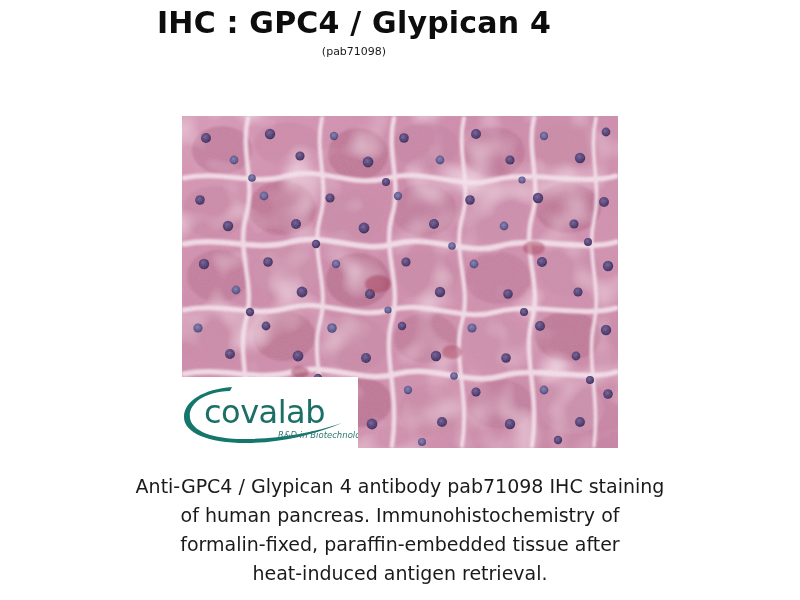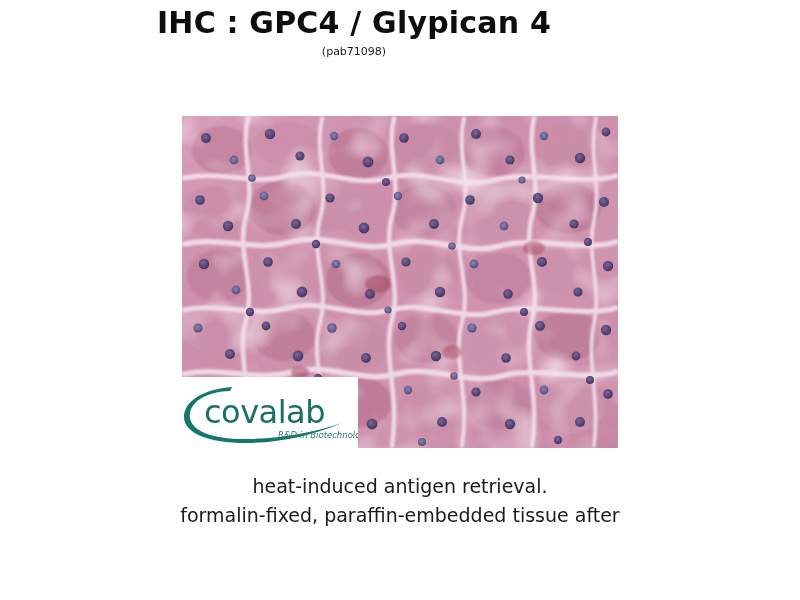--- a/index.html
+++ b/index.html
@@ -320,15 +320,17 @@
     <rect x="0" y="0" width="176" height="71" fill="#ffffff"></rect>
 
     <path d="M48,14 C20,15 6,28 8,41 C10,54 30,62 62,62 C96,62 130,56 160,46
              C132,58 98,66 64,66 C26,66 2,56 2,40 C2,24 22,12 50,10 Z" fill="#14776b"></path>
     <text x="22" y="46" font-family="DejaVu Sans, sans-serif" font-size="32" fill="#1b6f66" letter-spacing="-0.5">covalab</text>
     <text x="96" y="61" font-family="DejaVu Sans, sans-serif" font-size="8.5" font-style="italic" fill="#2f7a71">R&amp;D in Biotechnology</text>
   </svg>
 </div>
 
 <div class="caption">
+  <div class="caption-line">Anti-GPC4 / Glypican 4 antibody pab71098 IHC staining</div>
+  <div class="caption-line">of human pancreas. Immunohistochemistry of</div>
+  <div class="caption-line">formalin-fixed, paraffin-embedded tissue after</div>
   <div class="caption-line">heat-induced antigen retrieval.</div>
-  <div class="caption-line">formalin-fixed, paraffin-embedded tissue after</div>
 </div>
 
 </body></html>

